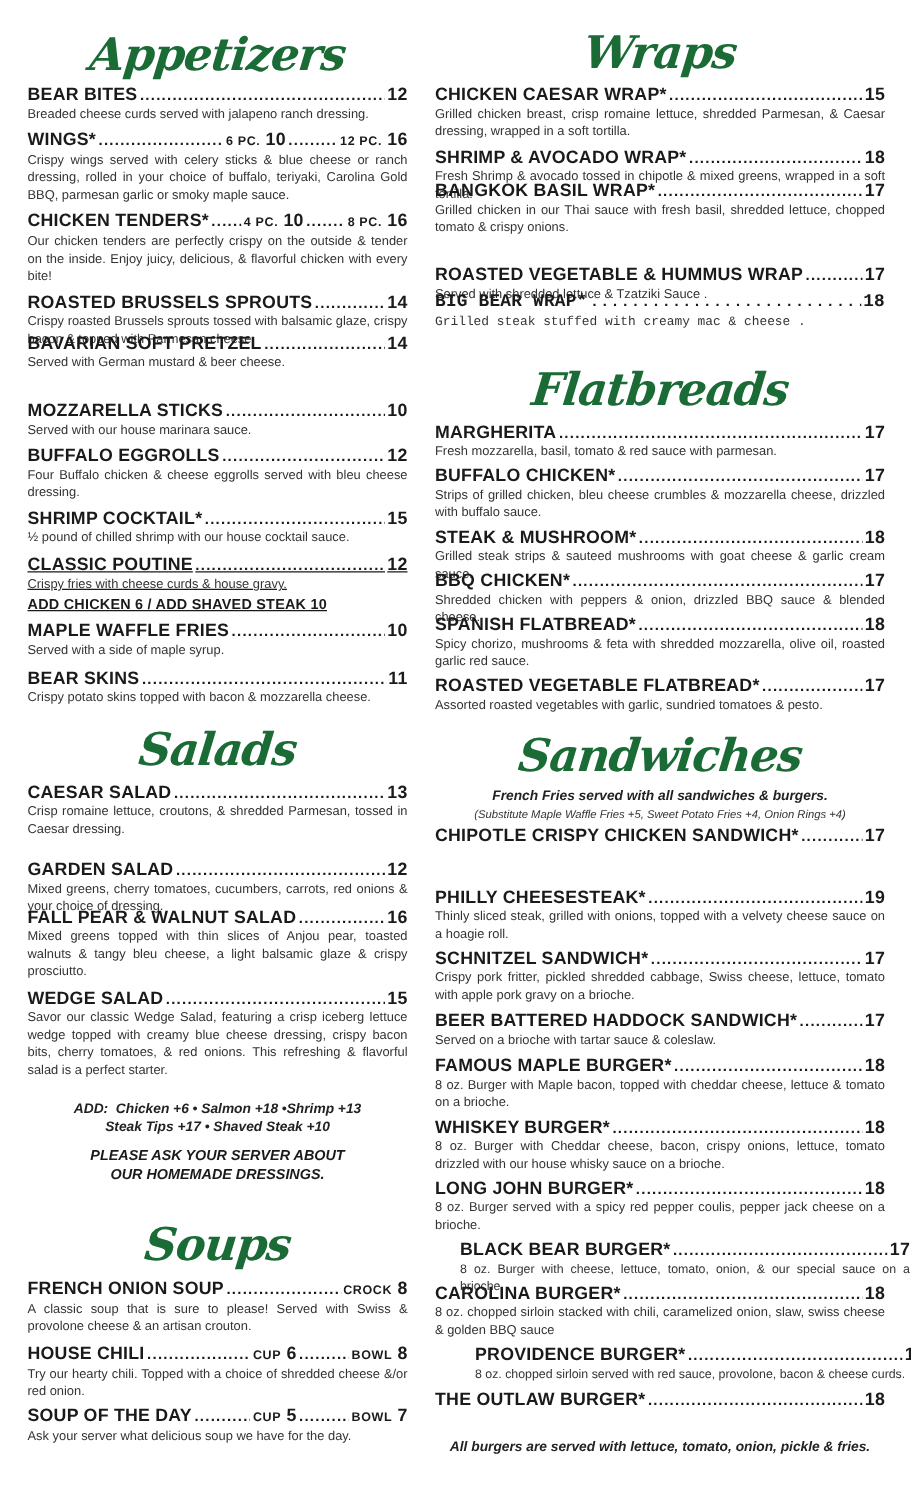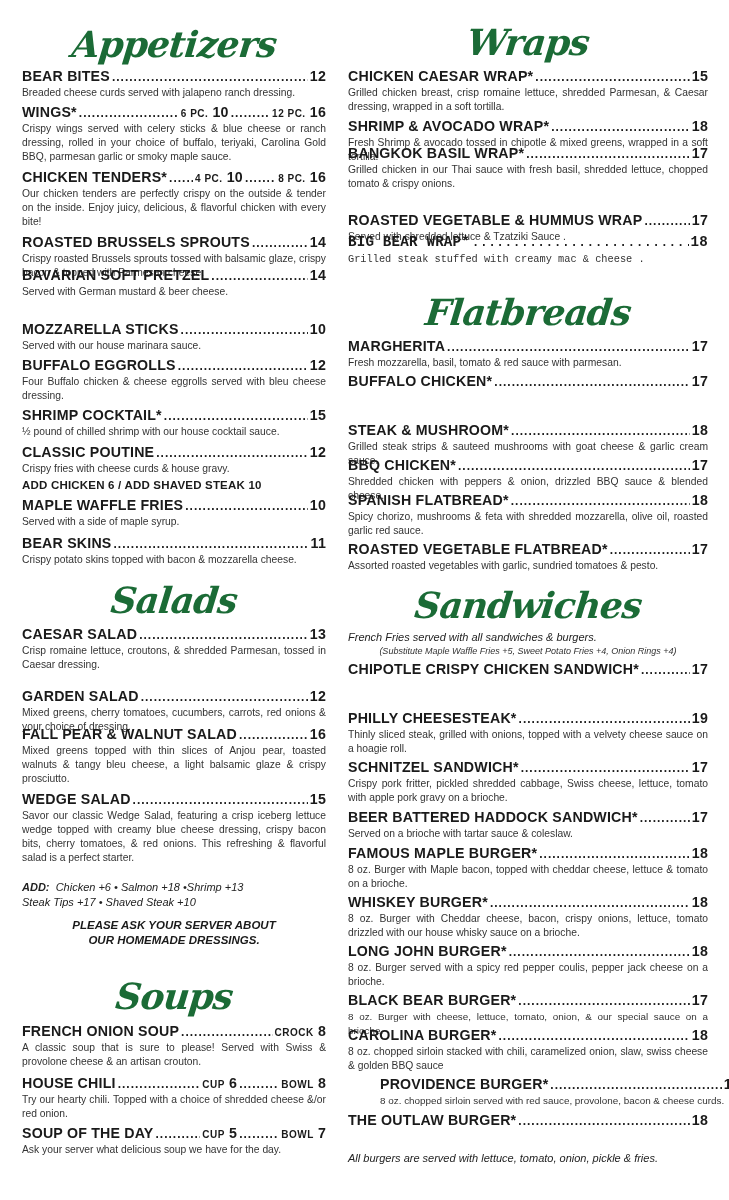--- a/index.html
+++ b/index.html
@@ -10,21 +10,21 @@
   .heading { font-family: "DejaVu Serif", serif; font-style: italic; font-weight: bold; color: #1b6b36; text-align: center; font-size: 36px; line-height: 40px; letter-spacing: -1px; transform: skewX(-6deg); }
   .item { margin: 0; }
   .item-head { display: flex; align-items: baseline; font-weight: bold; font-size: 14.2px; line-height: 17px; white-space: nowrap; letter-spacing: 0.2px; }
   .item-name { flex: 0 0 auto; }
   .dots { flex: 1 1 auto; overflow: hidden; margin: 0 2px; }
   .dots::after { content: "..............................................................................................................................................."; letter-spacing: 1px; font-weight: bold; font-size: 12px; }
   .price { flex: 0 0 auto; }
   .price small { font-size: 10px; letter-spacing: 0.5px; }
   .desc { font-size: 10.3px; line-height: 14px; color: #333; text-align: justify; }
   .addon { font-weight: bold; font-size: 11.5px; line-height: 15px; letter-spacing: 0.2px; margin-top: 2px; }
-  .note { font-style: italic; font-size: 11px; line-height: 15px; color: #222; }
+  .note { text-align: center; font-style: italic; font-size: 11px; line-height: 15px; color: #222; font-weight: bold; }
   .note b { font-style: italic; }
   .ask { text-align: center; font-style: italic; font-weight: bold; font-size: 11.5px; line-height: 15px; }
   .sub-note { text-align: center; font-style: italic; font-size: 9px; line-height: 12px; color: #333; }
 </style>
 </head>
 <body>
 
 <div class="col col-left">
 
   <div style="position:absolute; top:24px; width:304px;">
@@ -116,21 +116,21 @@
     <div class="item">
       <div class="item-head">
           <span class="item-name">SHRIMP COCKTAIL*</span>
           <span class="dots"></span>
           <span class="price">15</span>
         </div>
       <div class="desc">½ pound of chilled shrimp with our house cocktail sauce.</div>
     </div>
   </div>
 
-  <div style="position:absolute; top:444px; width:304px;">
+  <div style="position:absolute; top:444px; width:304px;text-decoration:underline;">
     <div class="item">
       <div class="item-head">
           <span class="item-name">CLASSIC POUTINE</span>
           <span class="dots"></span>
           <span class="price">12</span>
         </div>
       <div class="desc">Crispy fries with cheese curds &amp; house gravy.</div>
       <div class="addon">ADD CHICKEN 6 / ADD SHAVED STEAK 10</div>
     </div>
   </div>
@@ -325,20 +325,21 @@
     </div>
   </div>
 
   <div style="position:absolute; top:373px; width:360px;">
     <div class="item">
       <div class="item-head">
           <span class="item-name">BUFFALO CHICKEN*</span>
           <span class="dots"></span>
           <span class="price">17</span>
         </div>
+      <div class="desc">Strips of grilled chicken, bleu cheese crumbles &amp; mozzarella cheese, drizzled with buffalo sauce.</div>
     </div>
   </div>
 
   <div style="position:absolute; top:422px; width:360px;">
     <div class="item">
       <div class="item-head">
           <span class="item-name">STEAK &amp; MUSHROOM*</span>
           <span class="dots"></span>
           <span class="price">18</span>
         </div>
@@ -455,21 +456,21 @@
     <div class="item">
       <div class="item-head">
           <span class="item-name">LONG JOHN BURGER*</span>
           <span class="dots"></span>
           <span class="price">18</span>
         </div>
       <div class="desc">8 oz. Burger served with a spicy red pepper coulis, pepper jack cheese on a brioche.</div>
     </div>
   </div>
 
-  <div style="position:absolute; top:992px; width:360px;">
+  <div style="position:absolute; top:992px; width:360px;margin-left:20px;">
     <div class="item">
       <div class="item-head">
           <span class="item-name">BLACK BEAR BURGER*</span>
           <span class="dots"></span>
           <span class="price">17</span>
         </div>
       <div class="desc" style="font-size:9.9px;">8 oz. Burger with cheese, lettuce, tomato, onion, &amp; our special sauce on a brioche.</div>
     </div>
   </div>
 

